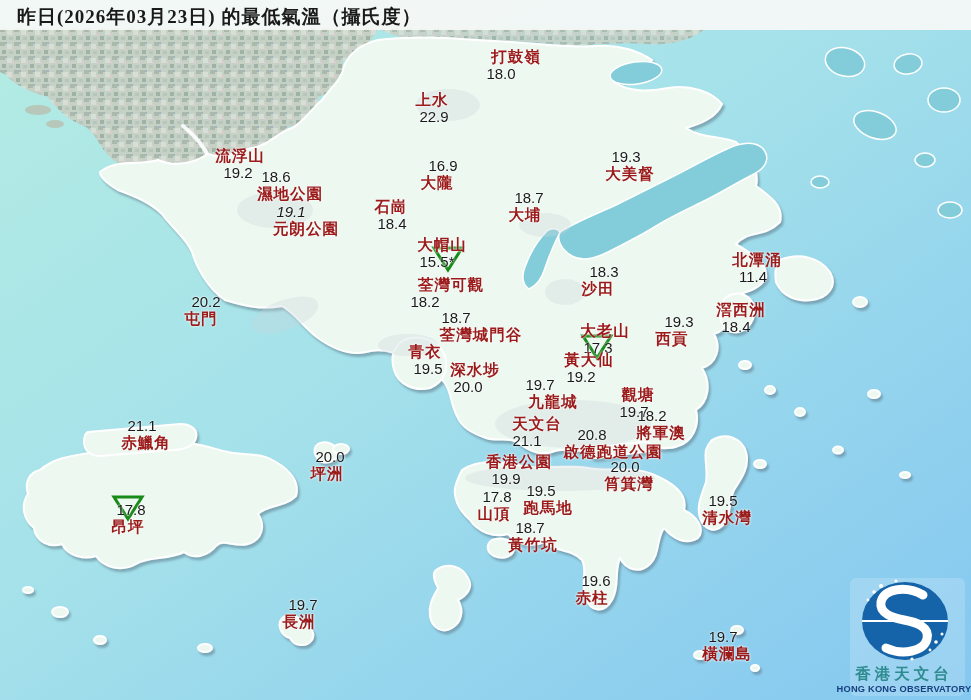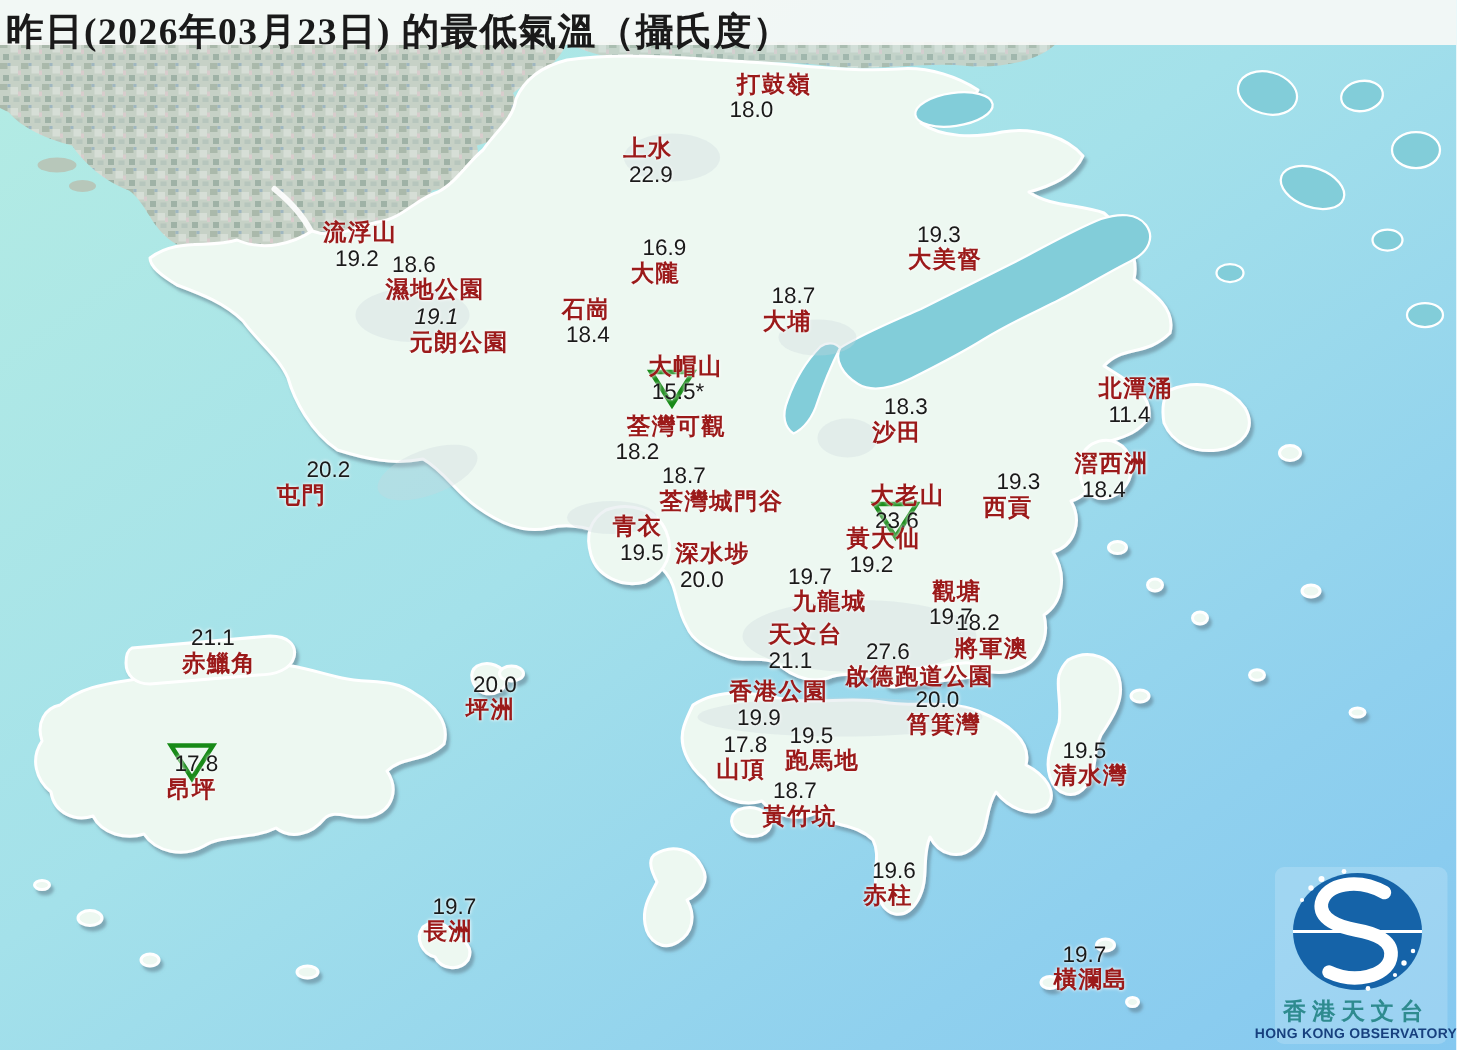--- a/index.html
+++ b/index.html
@@ -6,22 +6,22 @@
     --name-color:#9b1a1a; --value-color:#1a1a1a; --marker:#178a17;
     --land:#edf8f1; --inwater:#82cdd9; --logo-blue:#1563a8;
     --logo-zh:#2e8b8f; --logo-en:#17407e; --title:#1a1a1a;
   }
   html,body{margin:0;padding:0;}
   body{width:971px;height:700px;position:relative;overflow:hidden;background:#fff;
        font-family:"Liberation Sans","DejaVu Sans",sans-serif;}
   #stage{position:absolute;inset:0;width:971px;height:700px;}
   svg#map{position:absolute;inset:0;display:block;}
   #labels{position:absolute;inset:0;}
-  .title{position:absolute;left:4px;top:4px;font-family:"Liberation Serif","DejaVu Serif",serif;
-         font-size:25px;font-weight:600;color:var(--title);letter-spacing:1px;white-space:nowrap;}
+  .title{position:absolute;left:17px;top:4px;font-family:"Liberation Serif","DejaVu Serif",serif;
+         font-size:19px;font-weight:600;color:var(--title);letter-spacing:1px;white-space:nowrap;}
   .station{position:absolute;transform:translateX(-50%);text-align:center;line-height:17px;white-space:nowrap;}
   .station .name{font-family:"Liberation Serif","DejaVu Serif",serif;font-size:15.5px;font-weight:600;
                  color:var(--name-color);letter-spacing:1px;
                  text-shadow:0 0 2px rgba(255,255,255,.9),0 0 3px rgba(255,255,255,.7);}
   .station .value{font-size:15px;color:var(--value-color);position:relative;
                  text-shadow:0 0 2px rgba(255,255,255,.9),0 0 3px rgba(255,255,255,.7);}
   #markers polygon{fill:none;stroke:var(--marker);stroke-width:3;stroke-linejoin:miter;}
   .land{fill:var(--land);stroke:#fff;stroke-width:2;stroke-linejoin:round;}
   .inwater{fill:var(--inwater);stroke:#fff;stroke-width:1.5;}
   .urban{fill:#c9d6de;opacity:.32;}
@@ -182,55 +182,55 @@
           <div class="value" style="left: 1px;">18.4</div>
         </div>
         <div class="station" style="left: 306px; top: 203px;">
           <div class="value" style="left: -15px; font-style: italic;">19.1</div>
           <div class="name">元朗公園</div>
         </div>
         <div class="station" style="left: 525px; top: 189px;">
           <div class="value" style="left: 4px;">18.7</div>
           <div class="name">大埔</div>
         </div>
-        <div class="station" style="left: 457px; top: 236px;">
+        <div class="station" style="left: 442px; top: 236px;">
           <div class="name">大帽山</div>
           <div class="value" style="left: -5px;">15.5*</div>
         </div>
         <div class="station" style="left: 757px; top: 251px;">
           <div class="name">北潭涌</div>
           <div class="value" style="left: -4px;">11.4</div>
         </div>
         <div class="station" style="left: 563px; top: 263px; margin-left: 35px;">
           <div class="value" style="left: 6px;">18.3</div>
           <div class="name">沙田</div>
         </div>
         <div class="station" style="left: 451px; top: 276px;">
           <div class="name">荃灣可觀</div>
           <div class="value" style="left: -26px;">18.2</div>
         </div>
         <div class="station" style="left: 201px; top: 293px;">
-          <div class="value" style="left: 18px; margin-top: 12px;">20.2</div>
+          <div class="value" style="left: 5px;">20.2</div>
           <div class="name">屯門</div>
         </div>
         <div class="station" style="left: 741px; top: 301px;">
           <div class="name">滘西洲</div>
           <div class="value" style="left: -5px;">18.4</div>
         </div>
         <div class="station" style="left: 672px; top: 313px;">
           <div class="value" style="left: 7px;">19.3</div>
           <div class="name">西貢</div>
         </div>
         <div class="station" style="left: 481px; top: 309px;">
           <div class="value" style="left: -25px;">18.7</div>
           <div class="name">荃灣城門谷</div>
         </div>
         <div class="station" style="left: 605px; top: 322px;">
           <div class="name">大老山</div>
-          <div class="value" style="left: -7px;">23.6</div>
+          <div class="value" style="left: -7px;">17.3</div>
         </div>
         <div class="station" style="left: 425px; top: 343px;">
           <div class="name">青衣</div>
           <div class="value" style="left: 3px;">19.5</div>
         </div>
         <div class="station" style="left: 589px; top: 351px;">
           <div class="name">黃大仙</div>
           <div class="value" style="left: -8px;">19.2</div>
         </div>
         <div class="station" style="left: 475px; top: 361px;">
@@ -247,21 +247,21 @@
         </div>
         <div class="station" style="left: 661px; top: 407px;">
           <div class="value" style="left: -9px;">18.2</div>
           <div class="name">將軍澳</div>
         </div>
         <div class="station" style="left: 537px; top: 415px;">
           <div class="name">天文台</div>
           <div class="value" style="left: -10px;">21.1</div>
         </div>
         <div class="station" style="left: 613px; top: 426px;">
-          <div class="value" style="left: -21px;">27.6</div>
+          <div class="value" style="left: -21px;">20.8</div>
           <div class="name">啟德跑道公園</div>
         </div>
         <div class="station" style="left: 146px; top: 417px;">
           <div class="value" style="left: -4px;">21.1</div>
           <div class="name">赤鱲角</div>
         </div>
         <div class="station" style="left: 327px; top: 448px;">
           <div class="value" style="left: 3px;">20.0</div>
           <div class="name">坪洲</div>
         </div>

